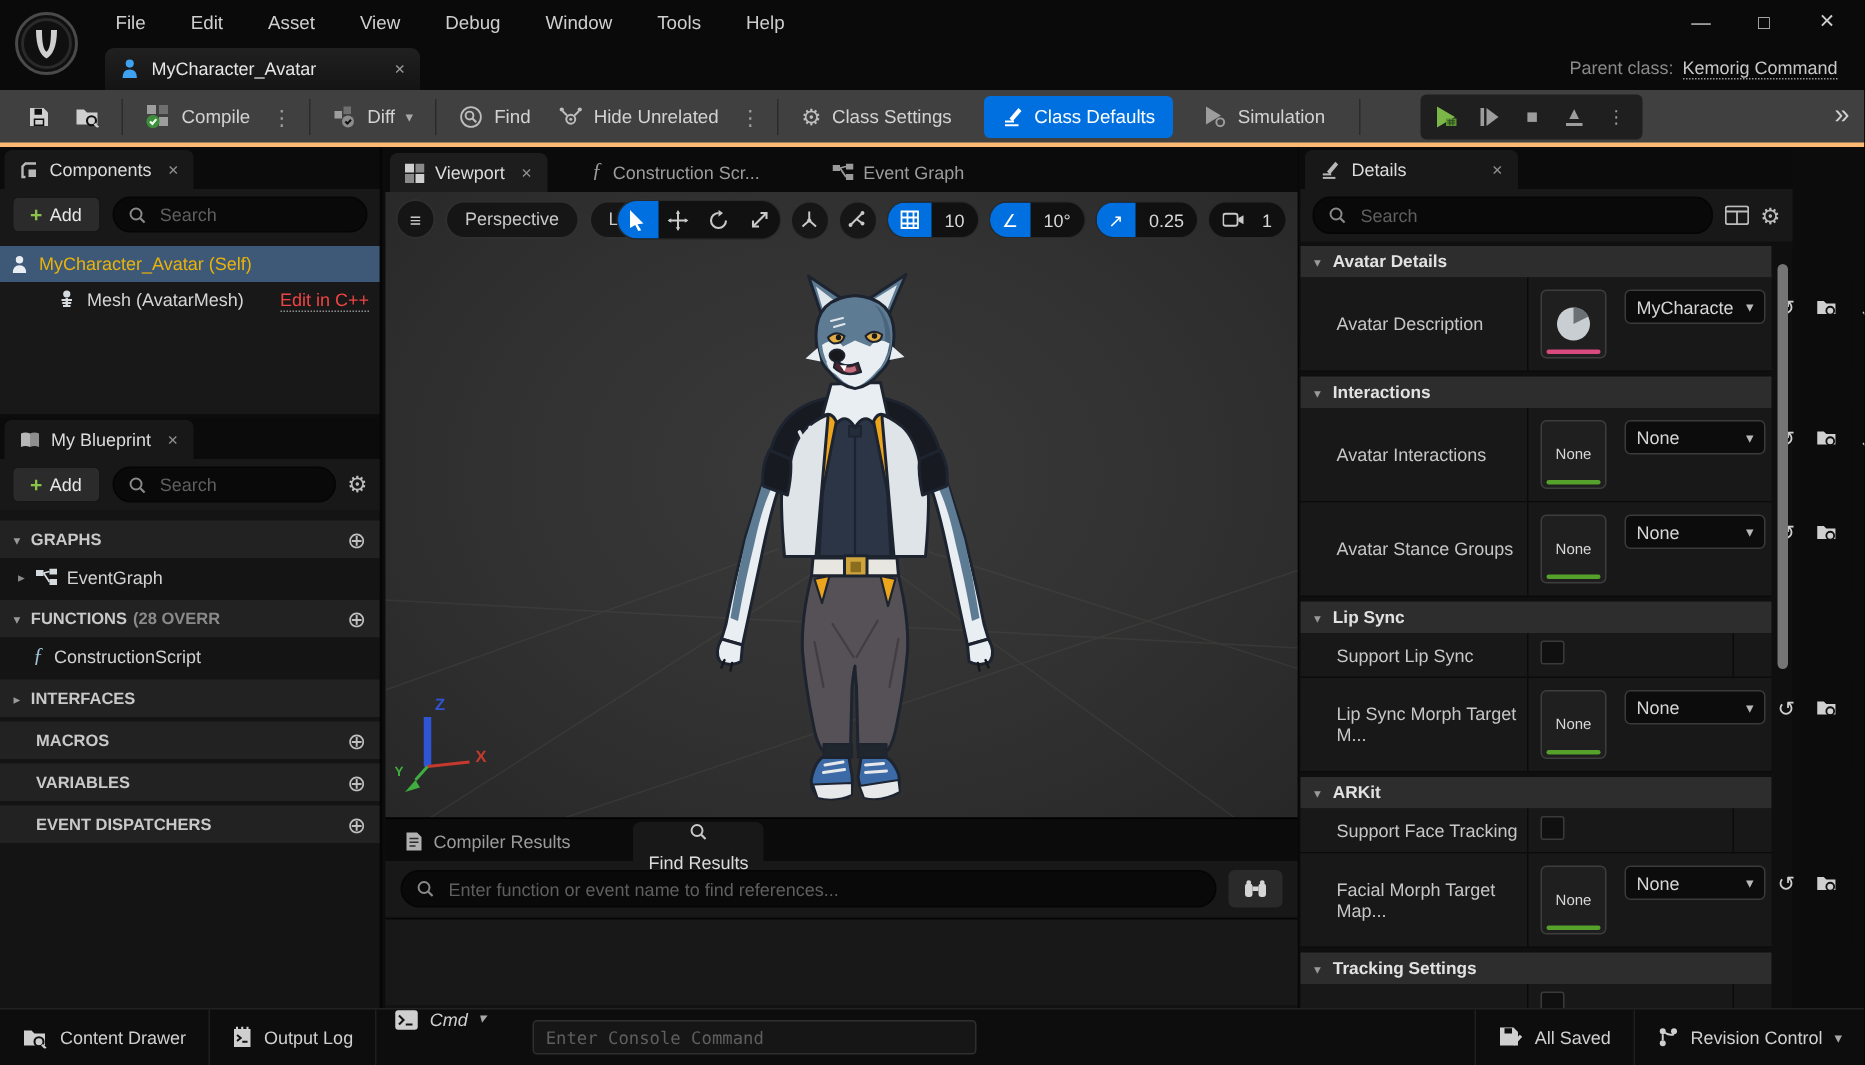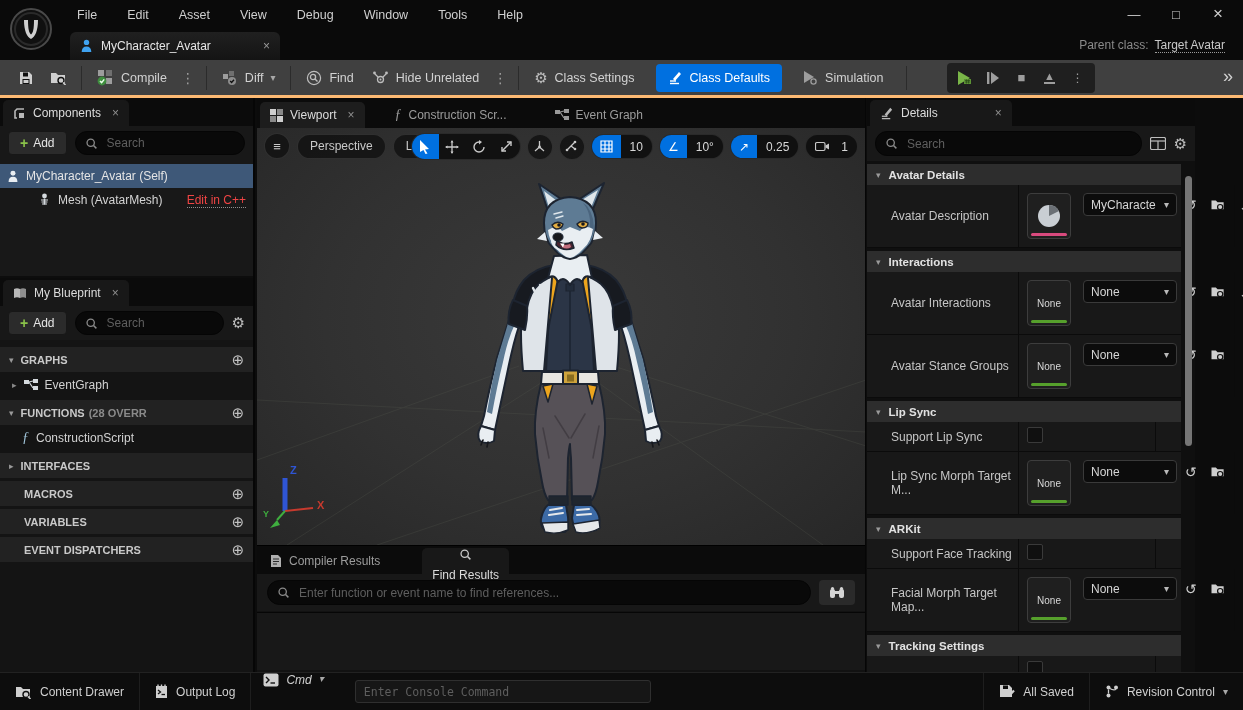--- a/index.html
+++ b/index.html
@@ -50,21 +50,21 @@
              border-radius:12px;height:24px;padding:0 9px;color:#6e6e6e;min-width:0;}
   .searchbox input{background:transparent;border:0;outline:0;color:#cfcfcf;width:100%;font-size:12px;font-family:inherit;}
   .searchbox input::placeholder{color:#5f5f5f;}
   .icon{display:inline-flex;align-items:center;justify-content:center;flex:none;}
 
   
   .left{position:absolute;top:98px;left:0;width:255px;bottom:38px;background:#0d0d0d;border-right:2px solid #060606;}
   .components{position:absolute;top:0;left:0;right:0;height:178px;}
   .components .body{background:#181818;height:150px;}
   .trow{height:24px;display:flex;align-items:center;gap:7px;padding:0 7px;color:#d4d4d4;}
-  .trow.selected{background:#3e5878;color:#e5e5e5;}
+  .trow.selected{background:#3e5878;color:#eab308;}
   .trow.child{padding-left:38px;}
   .edit-cpp{margin-left:auto;color:#ef4444;border-bottom:1px dotted #8d8d8d;}
   .myblueprint{position:absolute;top:180px;left:0;right:0;bottom:0;}
   .myblueprint .body{background:#141414;position:absolute;top:28px;left:0;right:0;bottom:0;}
   .sec{height:25px;background:#222;display:flex;align-items:center;padding:0 9px;margin-top:3px;
        color:#c9c9c9;font-weight:bold;font-size:11px;}
   .sec .arrow{margin-right:7px;font-size:9px;color:#9a9a9a;font-weight:normal;}
   .sec .count{font-weight:bold;color:#8a8a8a;margin-left:4px;}
   .sec .plusc{margin-left:auto;color:#c0c0c0;font-weight:normal;font-size:15px;}
   .brow{height:25px;display:flex;align-items:center;gap:7px;padding:0 9px 0 12px;color:#d2d2d2;background:#141414;}
@@ -171,21 +171,21 @@
       <span class="icon">
         <svg width="13" height="14" viewBox="0 0 13 14">
             <circle cx="6.5" cy="3.4" r="2.7" fill="#3fa2f0"></circle>
             <path d="M1.7,13 Q1.7,7.4 6.5,7.4 Q11.3,7.4 11.3,13 Z" fill="#3fa2f0"></path>
           </svg>
       </span>
       <span>MyCharacter_Avatar</span>
       <span class="close">×</span>
     </div>
     <div class="parent-class">
-      <span>Parent class:</span><span class="val">Target Avatar</span>
+      <span>Parent class:</span><span class="val">Kemorig Command</span>
     </div>
   </div>
 
   <div class="toolbar">
     <span class="tb-btn tb-icon-btn">
       <svg width="16" height="16" viewBox="0 0 16 16">
           <path d="M2,2 L11,2 L14,5 L14,14 L2,14 Z" fill="#cfcfcf"></path>
           <rect x="5" y="2.5" width="5" height="4" fill="#101010"></rect>
           <rect x="4.5" y="9" width="7" height="5" fill="#101010"></rect>
           <rect x="5.5" y="10" width="5" height="3" fill="#cfcfcf"></rect>

